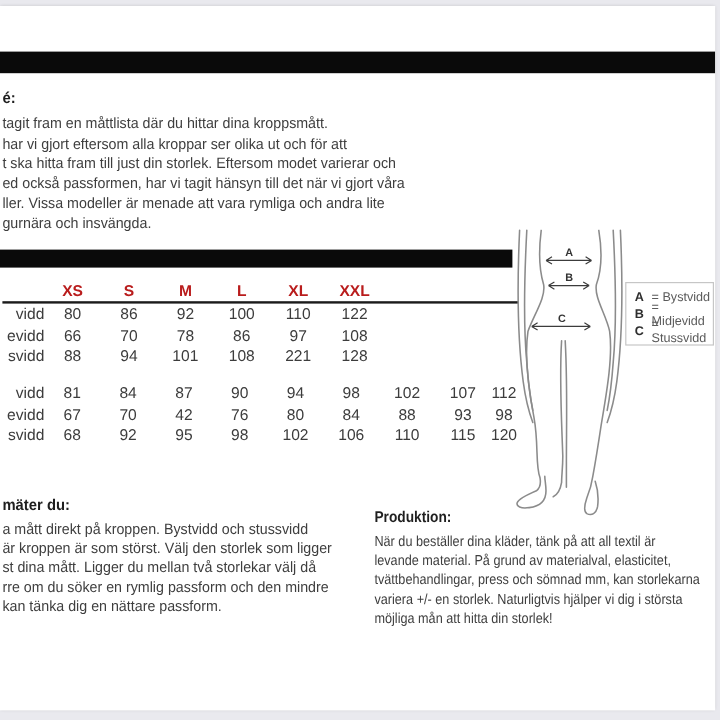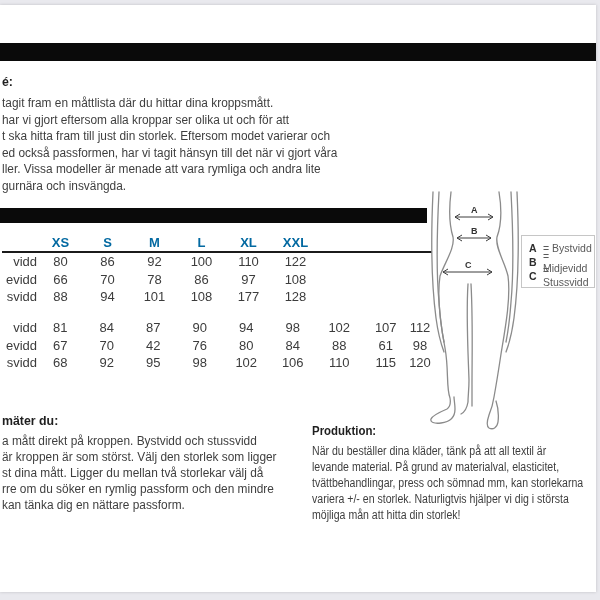--- a/index.html
+++ b/index.html
@@ -21,21 +21,21 @@
   .hd{font-weight:bold;color:#1f1f1f}
 
   #intro{left:2px;top:69px;font-size:12.5px;transform:scaleX(.95)}
   #intro .hd{font-size:13px;margin-bottom:6px}
   #intro .ln{line-height:16.6px}
 
   .tbl{position:absolute;left:2px;width:430px;font-size:13px;color:#3c3c3c}
   #t1{top:228px}
   #t2{top:314px}
   .trow{display:flex;align-items:center;height:17.5px}
-  .thead{height:18px;font-weight:bold;color:#0369a1;border-bottom:2px solid #1b1b1b}
+  .thead{height:18px;font-weight:bold;color:#b91c1c;border-bottom:2px solid #1b1b1b}
   .lbl{flex:0 0 35px;text-align:right;overflow:visible}
   .cell{flex:0 0 47px;text-align:center}
   #t2 .cell{flex:0 0 46.5px}
   #t2 .cell.last{flex:0 0 22px}
   #t2 .thead .lbl{font-size:12px;letter-spacing:-.2px}
 
   #figure{position:absolute;left:425px;top:185px}
 
   #legend{
     position:absolute;left:521px;top:230px;width:74px;height:53px;
@@ -100,21 +100,21 @@
       <div class="cell">86</div>
       <div class="cell">97</div>
       <div class="cell">108</div>
     </div>
     <div class="trow">
       <div class="lbl">svidd</div>
       <div class="cell">88</div>
       <div class="cell">94</div>
       <div class="cell">101</div>
       <div class="cell">108</div>
-      <div class="cell">177</div>
+      <div class="cell">221</div>
       <div class="cell">128</div>
     </div>
   </div>
 
   <div class="tbl" id="t2">
     <div class="trow">
       <div class="lbl">vidd</div>
       <div class="cell">81</div>
       <div class="cell">84</div>
       <div class="cell">87</div>
@@ -127,21 +127,21 @@
     </div>
     <div class="trow">
       <div class="lbl">evidd</div>
       <div class="cell">67</div>
       <div class="cell">70</div>
       <div class="cell">42</div>
       <div class="cell">76</div>
       <div class="cell">80</div>
       <div class="cell">84</div>
       <div class="cell">88</div>
-      <div class="cell">61</div>
+      <div class="cell">93</div>
       <div class="cell last">98</div>
     </div>
     <div class="trow">
       <div class="lbl">svidd</div>
       <div class="cell">68</div>
       <div class="cell">92</div>
       <div class="cell">95</div>
       <div class="cell">98</div>
       <div class="cell">102</div>
       <div class="cell">106</div>

